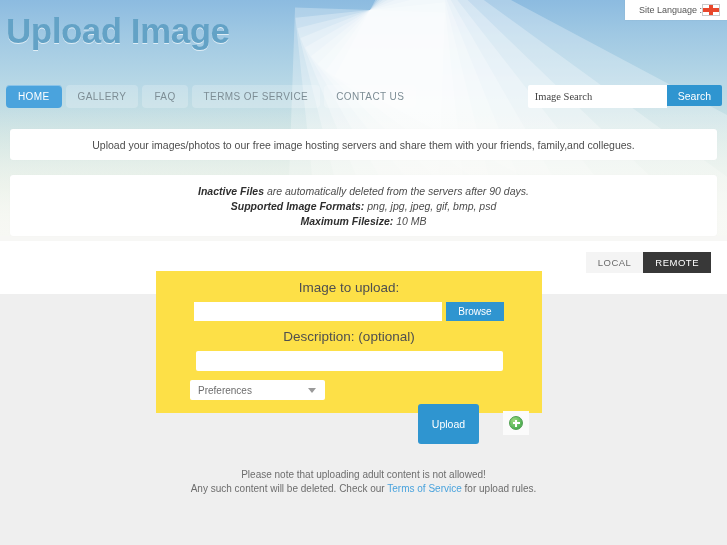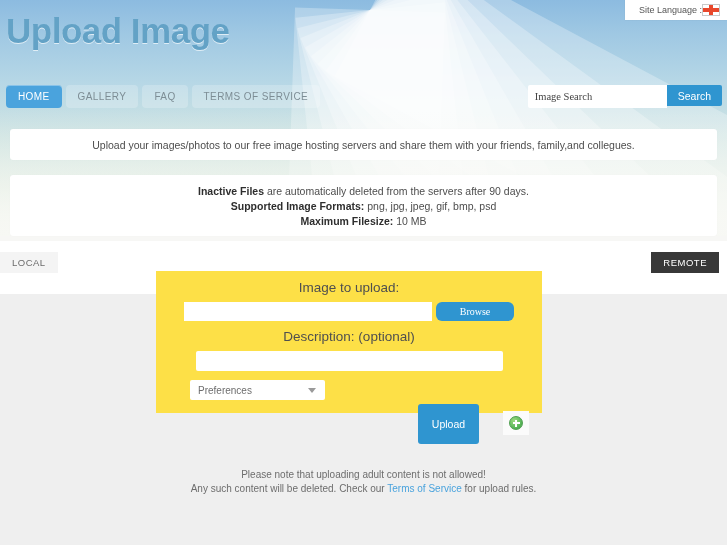--- a/index.html
+++ b/index.html
@@ -195,20 +195,21 @@
   .panel-rules {
     left: 10px;
     top: 175px;
     width: 707px;
     height: 61px;
     display: flex;
     flex-direction: column;
     align-items: center;
     justify-content: center;
     gap: 3px;
+    font-style: italic;
   }
   .rule-line {
     font-size: 10.5px;
     color: #4d4d4d;
   }
   .rule-line b { color: #2e2e2e; }
 
   
   .white-strip {
     position: absolute;
@@ -226,25 +227,26 @@
     width: 727px;
     height: 6px;
     background: #f7f7f5;
     z-index: 4;
   }
 
   
   .tabs {
     position: absolute;
     left: 0;
-    right: 8px;
+    right: 16px;
     top: 252px;
     display: flex;
-    justify-content: space-between;
-    z-index: 20;
+    justify-content: flex-end;
+    z-index: 20;
+    padding-left: 24px;
   }
   .tab {
     font-size: 9.5px;
     letter-spacing: 0.5px;
     padding: 5px 12px;
     cursor: pointer;
     color: #6b6b6b;
     background: #f4f4f4;
   }
   .tab.active {
@@ -279,29 +281,29 @@
     width: 238px;
     height: 19px;
     background: #ffffff;
     border: none;
     outline: none;
     font-family: "Liberation Sans", sans-serif;
     font-size: 10px;
     padding: 0 5px;
   }
   .browse-btn {
-    width: 78px;
+    width: 58px;
     height: 19px;
     background: #2f95d0;
     color: #ffffff;
     border: none;
     font-size: 10px;
     cursor: pointer;
-    font-family: Liberation Serif, serif;
-    border-radius: 6px;
+    font-family: Liberation Sans, sans-serif;
+    border-radius: 0;
     margin-left: 4px;
   }
   .desc-row {
     margin-top: 7px;
     display: flex;
     justify-content: center;
   }
   .desc-input {
     width: 295px;
     height: 20px;
@@ -445,20 +447,21 @@
   <span class="flag-en"></span>
 </div>
 
 <div class="site-title">Upload Image</div>
 
 <div class="nav">
   <div class="nav-item active">HOME</div>
   <div class="nav-item">GALLERY</div>
   <div class="nav-item">FAQ</div>
   <div class="nav-item">TERMS OF SERVICE</div>
+  <div class="nav-item">CONTACT US</div>
 </div>
 
 <div class="searchbox">
   <input class="search-input" type="text" value="Image Search" style="">
   <button class="search-btn">Search</button>
 </div>
 
 <div class="panel panel-intro">
   <span class="txt">Upload your images/photos to our free image hosting servers and share them with your friends, family,and collegues.</span>
 </div>

